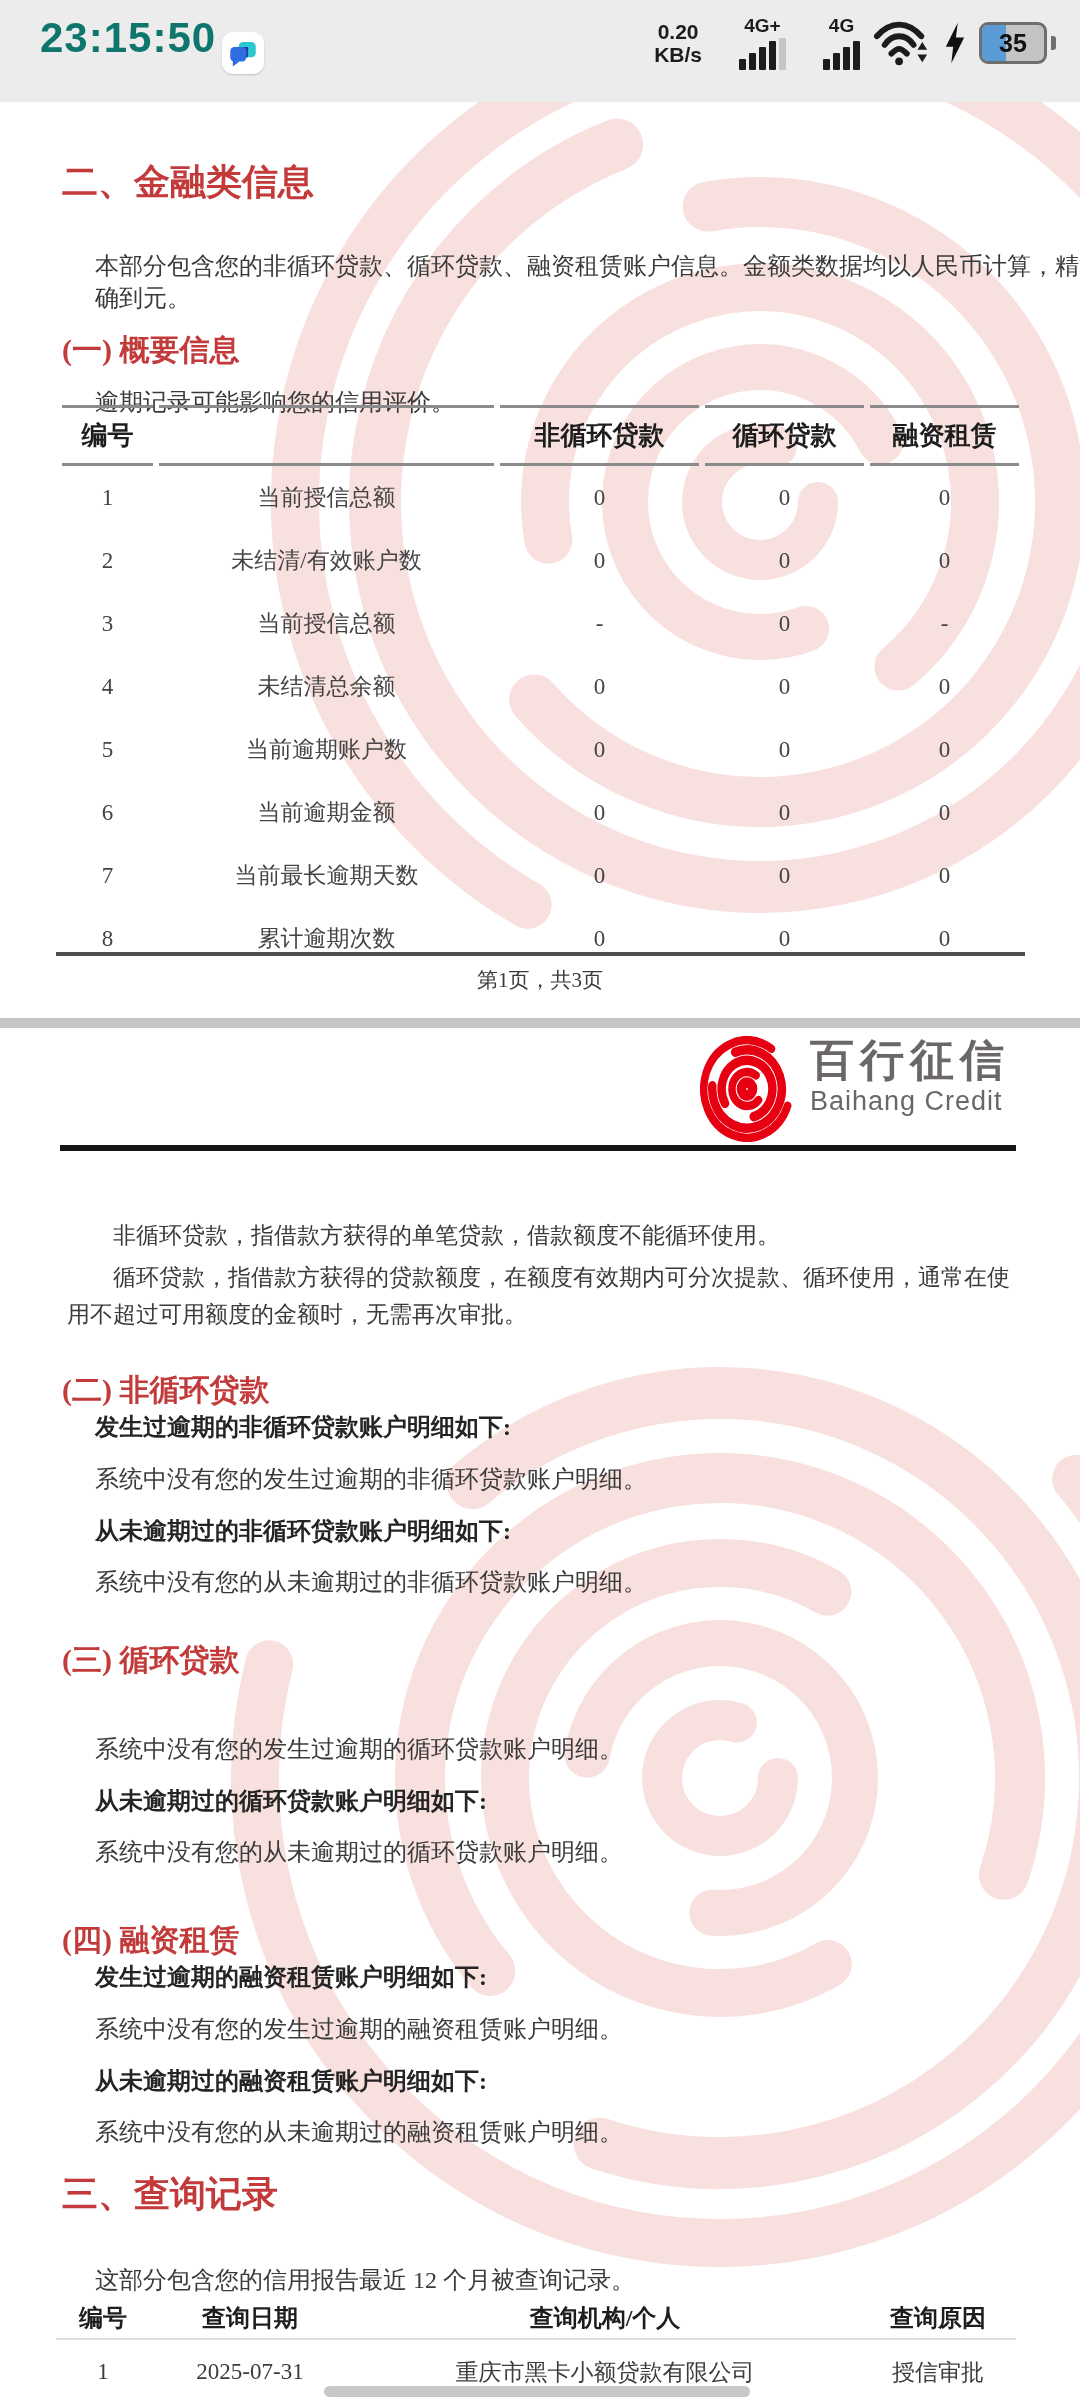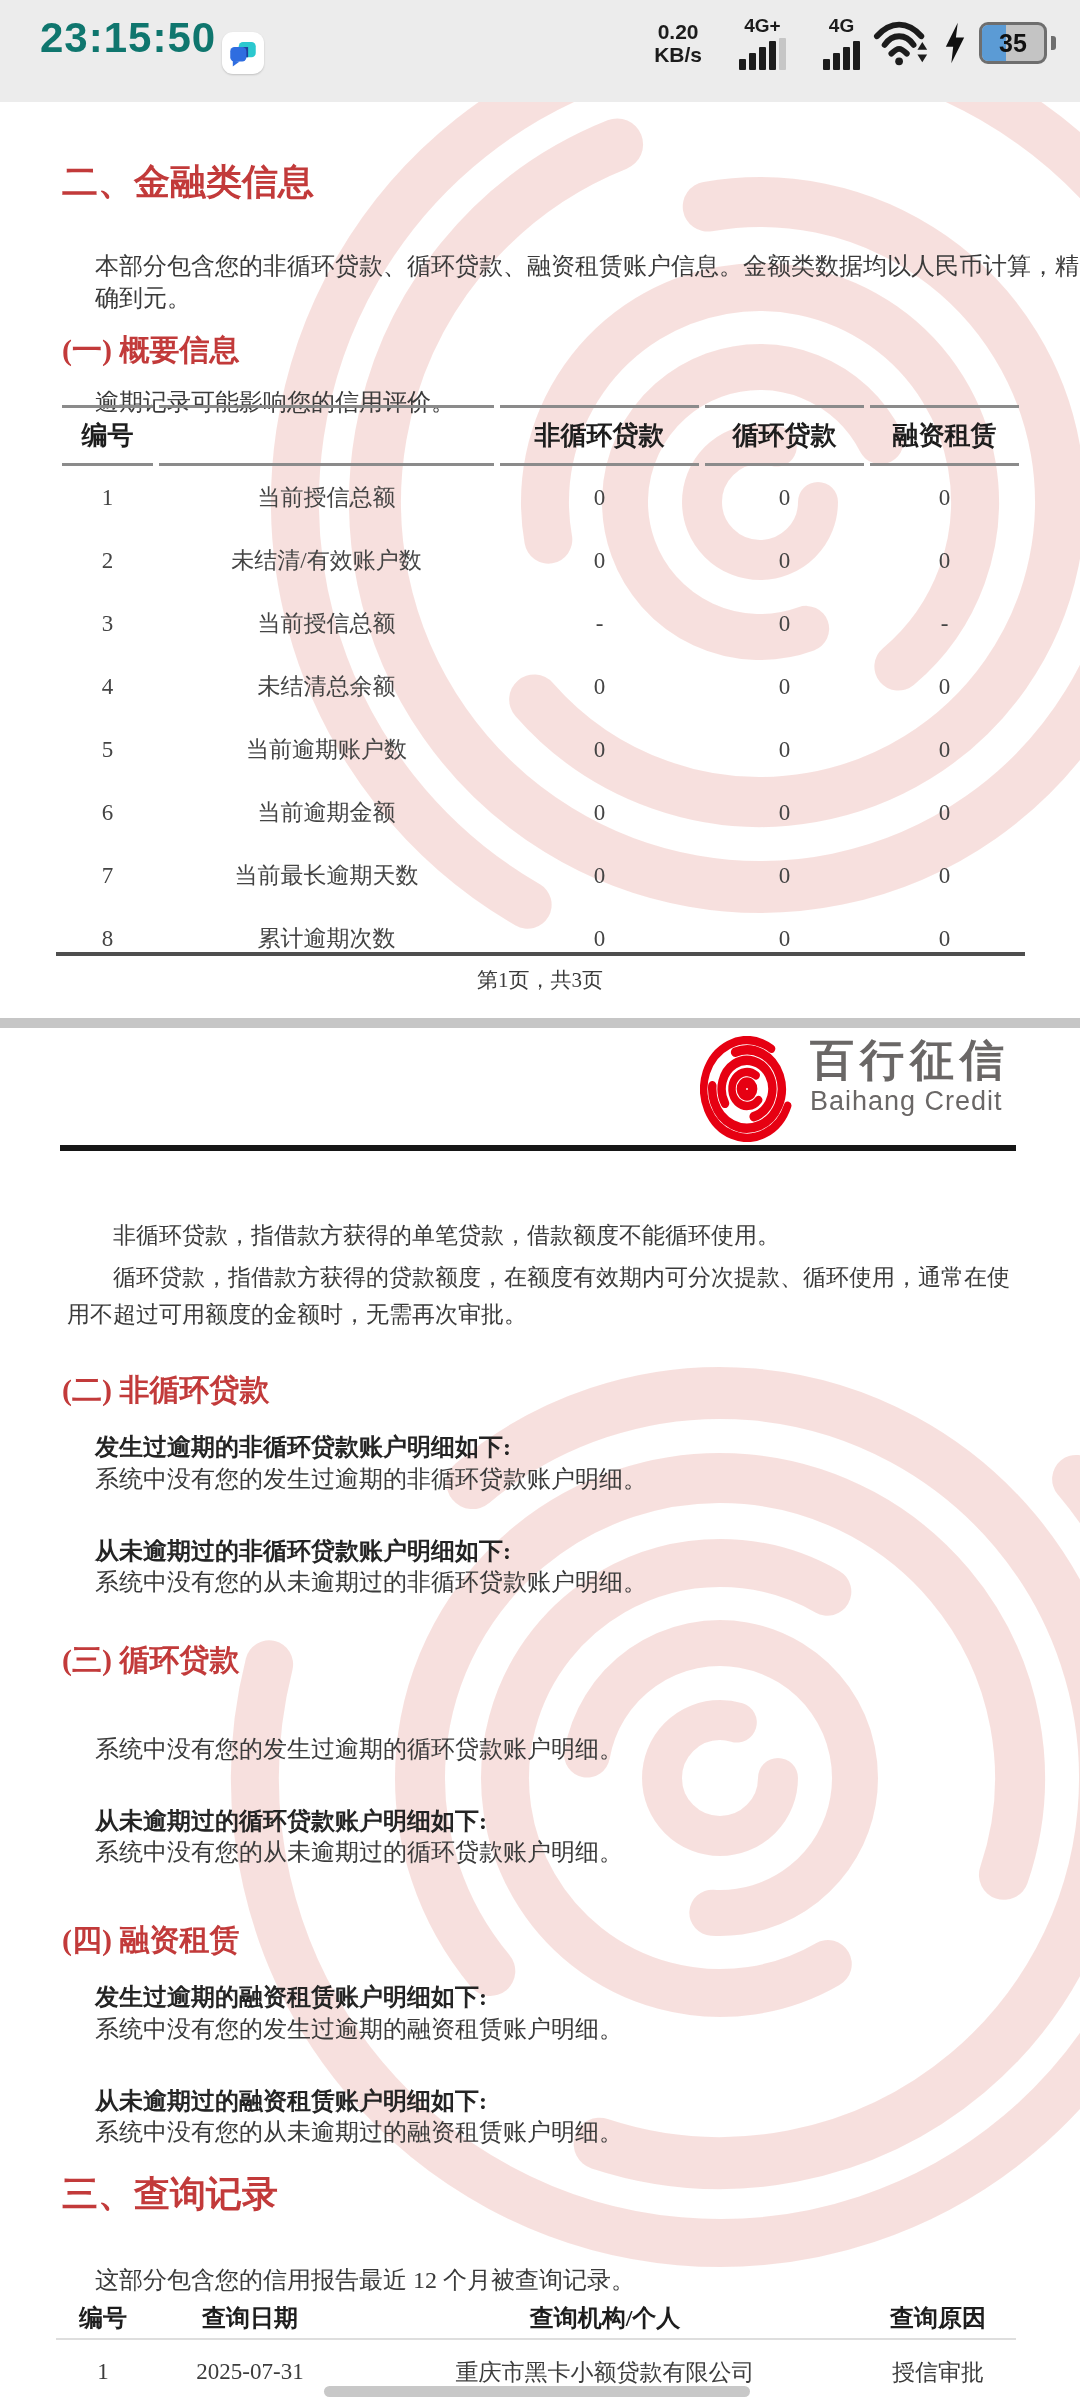--- a/index.html
+++ b/index.html
@@ -21,21 +21,21 @@
   .battery{position:relative;width:62px;height:36px;border:3px solid #6e6e6e;border-radius:9px;background:#c4c4c4;overflow:hidden;}
   .batt-fill{position:absolute;left:0;top:0;bottom:0;width:38%;background:#5b9bd5;}
   .batt-num{position:absolute;left:0;top:0;width:100%;height:100%;display:flex;align-items:center;justify-content:center;
             font-size:25px;font-weight:bold;color:#111;}
   .batt-nub{width:5px;height:14px;background:#6e6e6e;border-radius:0 3px 3px 0;margin-left:-9px;}
   
   .wmclip{position:absolute;left:0;width:1080px;overflow:hidden;pointer-events:none;}
   .h-main{position:absolute;left:62px;font-size:36px;font-weight:600;color:#c23a3a;}
   .h-sub{position:absolute;left:62px;font-size:30px;font-weight:600;color:#c23a3a;}
   .p-doc{position:absolute;left:95px;font-size:24px;color:#3a3a3a;margin:0;}
-  .p-bold{font-weight:bold;color:#242424;margin-top:20px;}
+  .p-bold{font-weight:bold;color:#242424;}
   .defs{position:absolute;left:62px;top:1212px;width:956px;font-size:23px;color:#3a3a3a;line-height:37px;}
   .defs p{margin:5px;text-indent:2em;}
   
   .t1{position:absolute;left:56px;top:405px;border-collapse:separate;border-spacing:6px 0;font-size:23px;color:#444;}
   .t1 th{border-top:3px solid #8b8b8b;border-bottom:3px solid #8b8b8b;height:53px;
          font-size:26px;font-weight:bold;color:#1d1d1d;text-align:center;}
   .t1 td{height:61px;text-align:center;}
   .t1-rule{position:absolute;left:56px;top:952px;width:969px;height:4px;background:#4e4e4e;}
   .pgfoot{position:absolute;left:0;top:966px;width:1080px;text-align:center;font-size:21px;color:#3a3a3a;}
   .separator{position:absolute;left:0;top:1018px;width:1080px;height:10px;background:#c6c6c6;}

